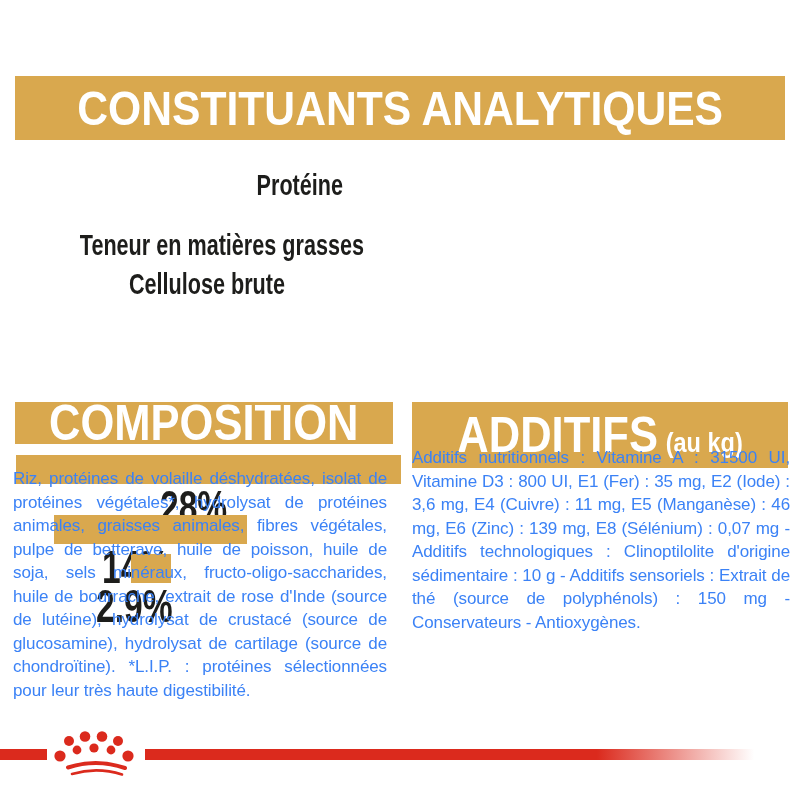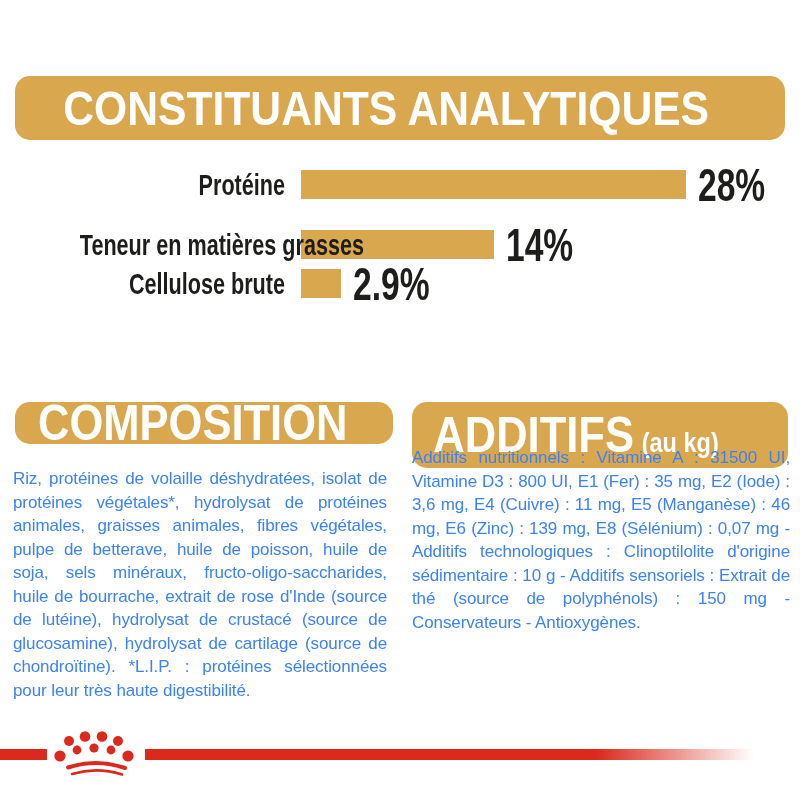--- a/index.html
+++ b/index.html
@@ -13,21 +13,21 @@
     background: #ffffff;
     overflow: hidden;
   }
 
   
   .banner {
     position: absolute;
     background: var(--gold, #D9A84E);
     display: flex;
     align-items: center;
-    border-radius: 15px;
+    justify-content: center;
   }
   #main-banner { left: 15px; top: 76px; width: 770px; height: 64px; }
   #comp-banner { left: 15px; top: 402px; width: 378px; height: 42px; }
   #adds-banner { left: 412px; top: 402px; width: 376px; height: 66px; }
 
   .banner-text {
     color: #ffffff;
     font-weight: bold;
     white-space: nowrap;
     line-height: 1;
@@ -47,20 +47,21 @@
   .banner-small { font-size: 27px; }
 
   
   .chart { position: absolute; left: 0; top: 0; width: 800px; }
   .chart-row {
     position: absolute;
     left: 0;
     height: 29px;
     display: flex;
     align-items: center;
+    flex-direction: column;
   }
   .chart-row-label {
     flex: 0 0 285px;
     width: 285px;
     text-align: right;
     font-weight: bold;
     font-size: 30px;
     color: #1d1d1b;
     transform: scaleX(0.72);
     transform-origin: 100% 50%;

